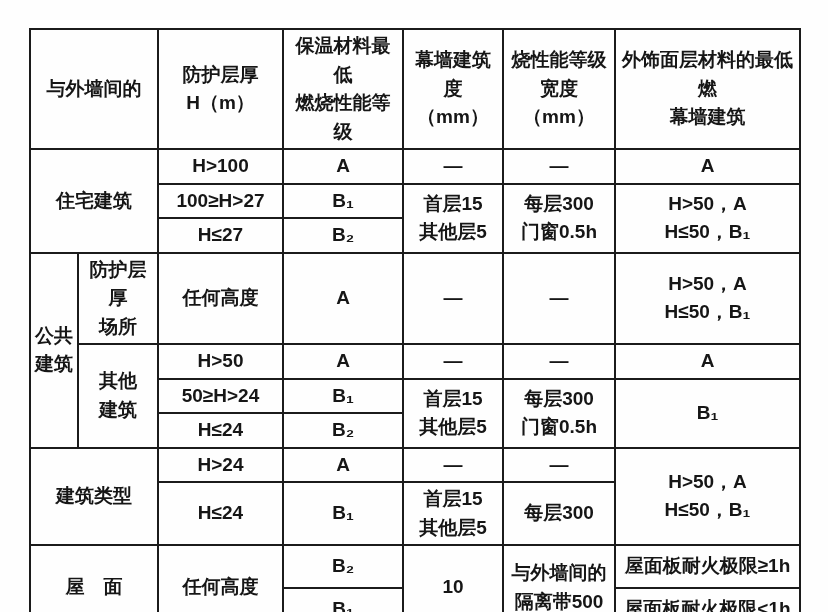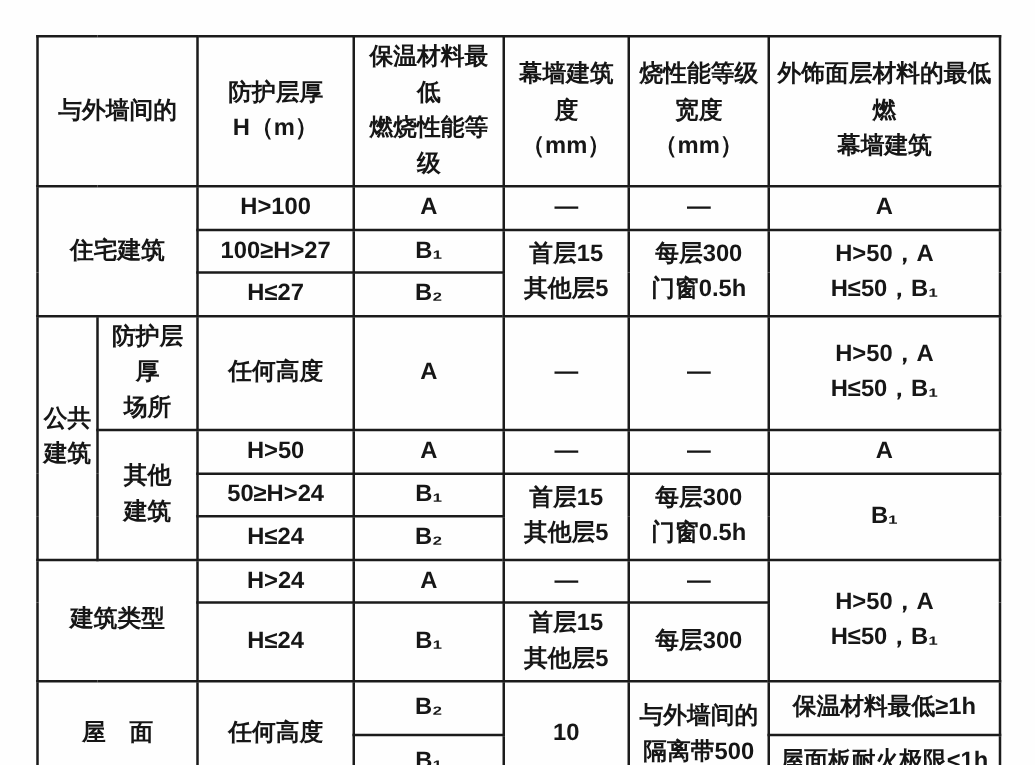--- a/index.html
+++ b/index.html
@@ -145,21 +145,21 @@
       <td>每层300</td>
     </tr>
 
     <tr class="rh-43">
       <td colspan="2" rowspan="2">屋　面</td>
       <td rowspan="2">任何高度</td>
       <td>B₂</td>
       <td rowspan="2">10</td>
       <td rowspan="2" class="twoline">与外墙间的
 隔离带500</td>
-      <td>保温材料最低≥1h</td>
+      <td>屋面板耐火极限≥1h</td>
     </tr>
     <tr class="rh-42">
       <td>B₁</td>
       <td>屋面板耐火极限&lt;1h</td>
     </tr>
 
   </tbody>
     </table>
 </div>
 

